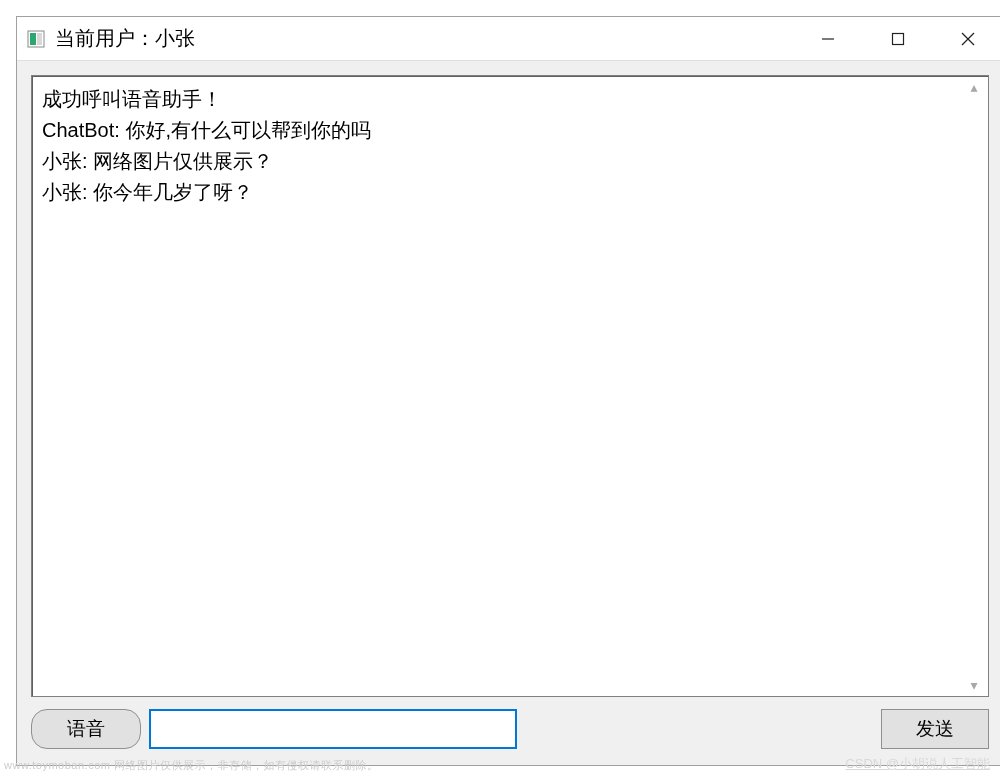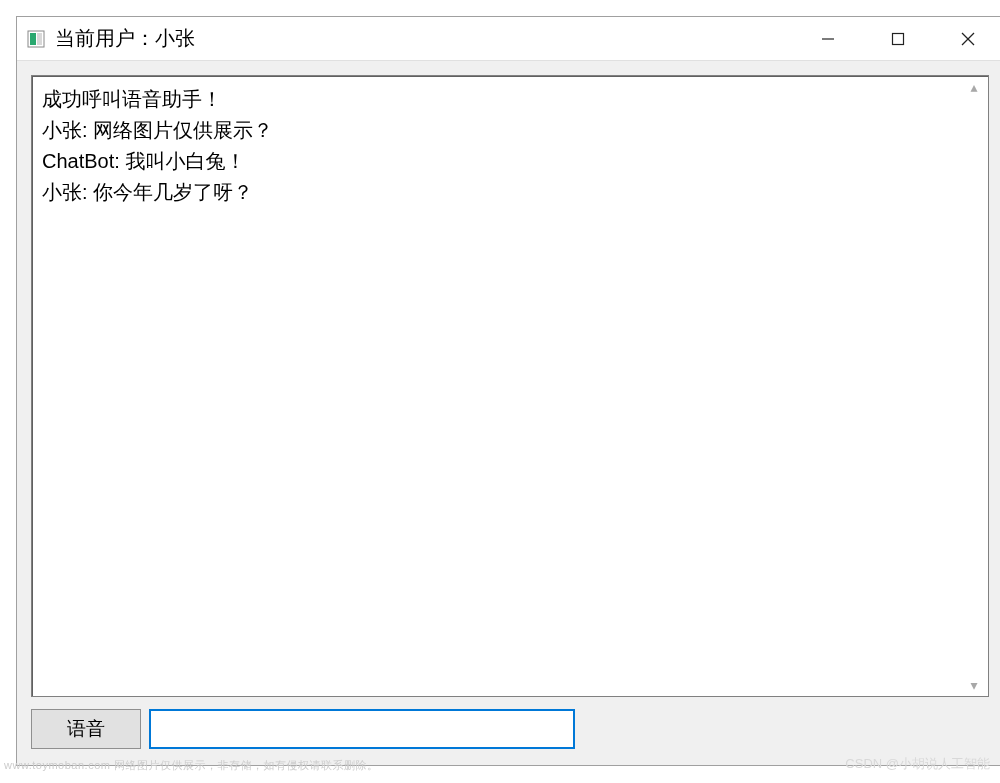--- a/index.html
+++ b/index.html
@@ -110,20 +110,21 @@
       background: #e1e1e1;
       border: 1px solid #8f8f8f;
       font-size: 19px;
       font-family: inherit;
       cursor: pointer;
       padding: 0 18px;
       min-width: 108px;
     }
     .voice-btn {
       min-width: 110px;
+      border-radius: 16px;
     }
     .msg-input {
       flex: 1;
       height: 40px;
       border: 2px solid #0078d7;
       background: #ffffff;
       font-size: 18px;
       padding: 4px 8px;
       font-family: inherit;
       outline: none;
@@ -142,20 +143,21 @@
       font-size: 11px;
       color: #cccccc;
       letter-spacing: 0.5px;
     }
     .watermark-right {
       position: absolute;
       right: 10px;
       bottom: 10px;
       font-size: 13px;
       color: #d8d8d8;
+      text-decoration: underline;
     }
   </style>
 </head>
 <body>
 
 <div class="window">
   <div class="titlebar">
     <span class="titlebar-icon">
       <svg width="18" height="18" viewBox="0 0 18 18">
         <rect x="1" y="1" width="16" height="16" fill="none" stroke="#888" stroke-width="1"></rect>
@@ -180,31 +182,32 @@
             <line x1="1" y1="1" x2="13" y2="13"></line>
             <line x1="13" y1="1" x2="1" y2="13"></line>
           </svg>
       </div>
     </div>
   </div>
 
   <div class="content-area">
     <div class="chat-panel">
       <div class="chat-line">成功呼叫语音助手！</div>
+      <div class="chat-line">ChatBot: 你好,有什么可以帮到你的吗</div>
       <div class="chat-line">小张: 网络图片仅供展示？</div>
-      <div class="chat-line">ChatBot: 我叫小白兔！</div>
       <div class="chat-line">小张: 你今年几岁了呀？</div>
       <div class="scroll-controls">
         <div class="scroll-arrow">▴</div>
         <div class="scroll-arrow">▾</div>
       </div>
     </div>
 
     <div class="bottom-bar">
       <button class="btn voice-btn">语音</button>
       <input class="msg-input" type="text" placeholder="" style="">
       <div class="spacer"></div>
+      <button class="btn send-btn">发送</button>
     </div>
   </div>
 </div>
 
 <div class="watermark-left">www.toymoban.com  网络图片仅供展示，非存储，如有侵权请联系删除。</div>
 <div class="watermark-right">CSDN @小胡说人工智能</div>
 
 </body></html>

